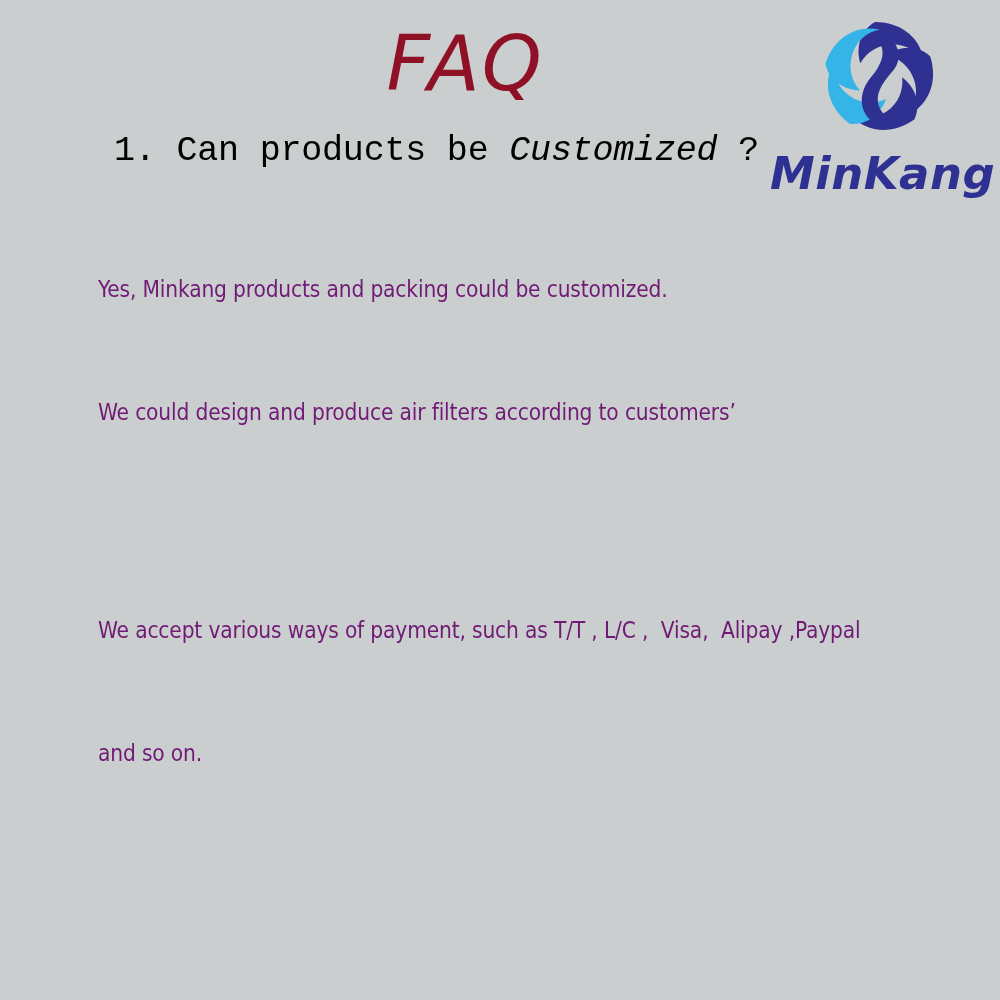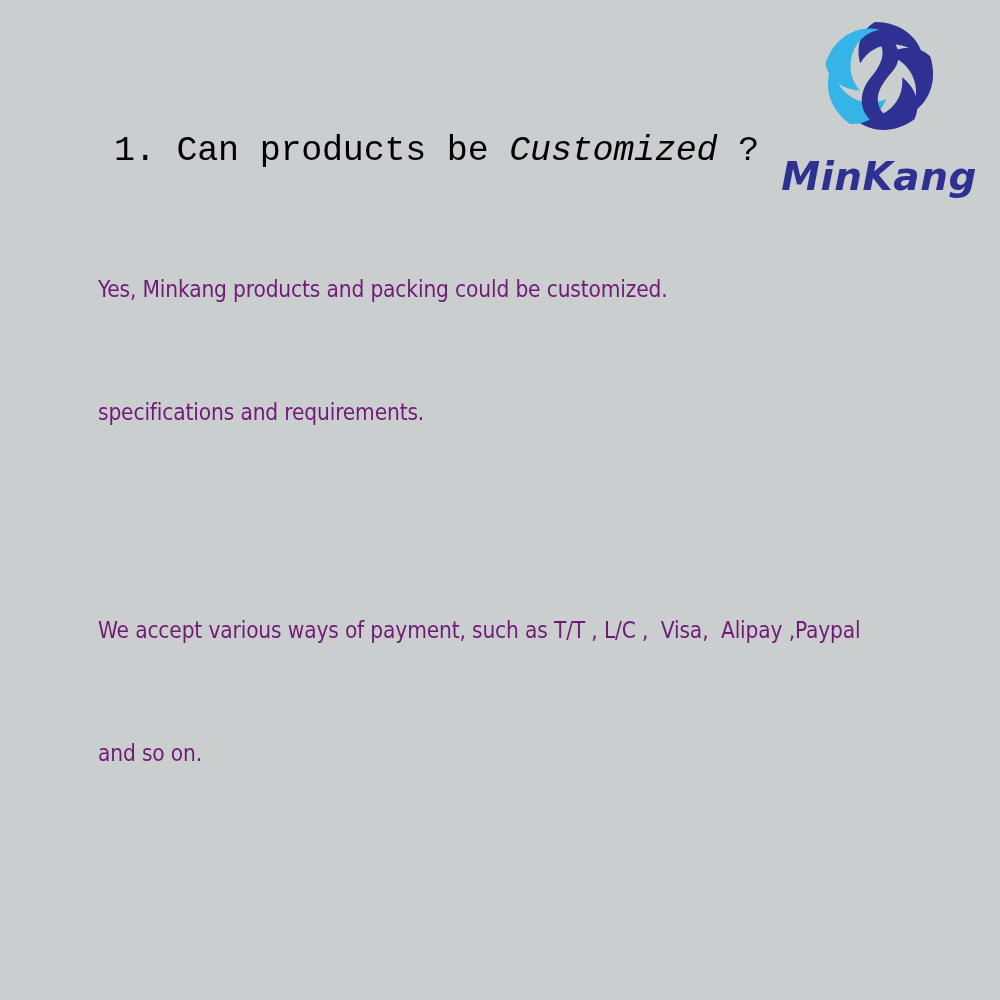--- a/index.html
+++ b/index.html
@@ -58,21 +58,21 @@
   }
   .logo-word {
     position: absolute;
     bottom: 0;
     left: 0;
     width: 218px;
     text-align: center;
     font-family: "DejaVu Sans", "Liberation Sans", sans-serif;
     font-weight: 700;
     font-style: italic;
-    font-size: 39px;
+    font-size: 45px;
     line-height: 1;
     letter-spacing: 0.5px;
     color: #2e3192;
     white-space: pre;
   }
 
   
   .content {
     position: absolute;
     top: 132px;
@@ -113,20 +113,21 @@
   .q1 { margin-top: 0px; }
   .a1 { margin-top: 13px; }
   .q2 { margin-top: 15px; }
   .a2 { margin-top: 13px; }
 </style>
 </head>
 <body style="background: rgb(203, 206, 207);">
 
 <div class="page">
 
+  <div class="faq-title">FAQ</div>
 
   <div class="logo">
     <div class="logo-mark">
       <svg viewBox="0 0 120 124" width="118" height="122" aria-hidden="true">
         <g transform="translate(60,62)">
 
           <g transform="rotate(0)">
             <path d="M -4 -56 C 24 -56 44 -38 46 -14 C 40 -26 28 -33 14 -33
                      C 0 -33 -12 -26 -19 -14 C -24 -32 -18 -48 -4 -56 Z" fill="#2e3192"></path>
           </g>
@@ -155,21 +156,21 @@
     </div>
     <div class="logo-word">MinKang</div>
   </div>
 
   <div class="content">
 
     <div class="qa-block">
       <div class="question q1"><span>1. </span><span>Can products be </span><span class="em">Customized</span><span> ?</span></div>
       <div class="answer a1">
         <span class="line">Yes, Minkang products and packing could be customized.</span>
-        <span class="line">specifications and requirements.</span>
+        <span class="line">We could design and produce air filters according to customers’</span>
       </div>
     </div>
 
     <div class="qa-block">
       <div class="answer a2">
         <span class="line">We accept various ways of payment, such as T/T , L/C ,  Visa,  Alipay ,Paypal</span>
         <span class="line">and so on.</span>
       </div>
     </div>
 

